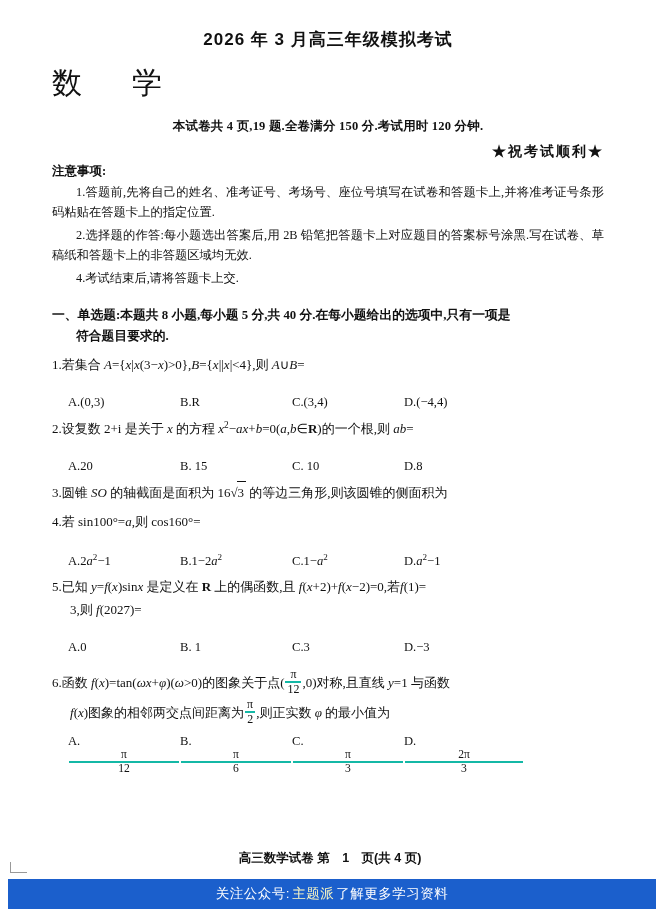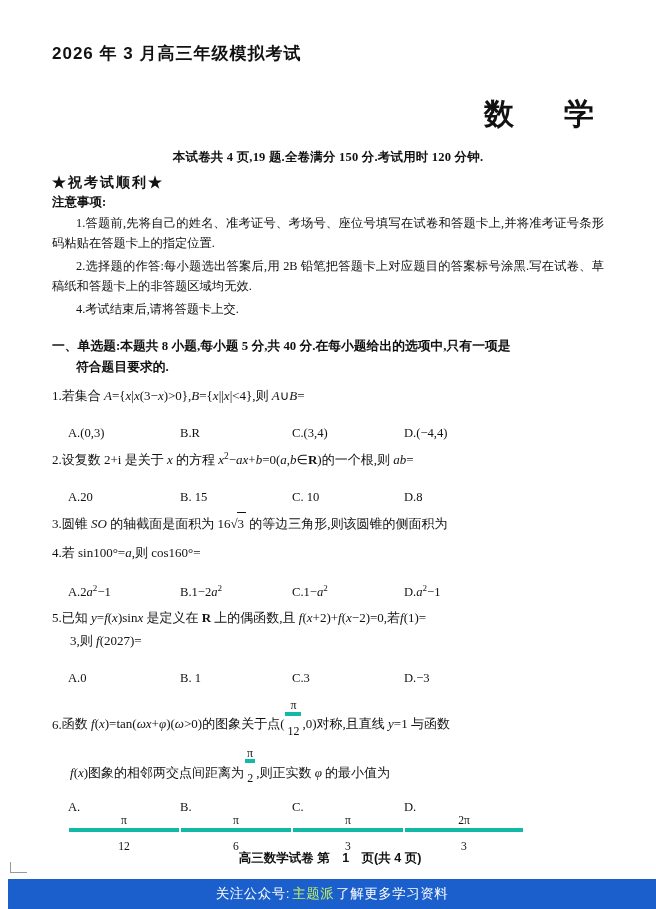--- a/index.html
+++ b/index.html
@@ -11,43 +11,43 @@
     position:relative;
     overflow:hidden;
   }
   .page{
     position:relative;
     width:656px;height:909px;
     box-sizing:border-box;
     padding:28px 52px 0 52px;
   }
   .title{
+    text-align:center;
     font-family:"Liberation Sans", sans-serif;
     font-weight:bold;
     font-size:17px;
     letter-spacing:1px;
-    margin-top:14px;
   }
   .subject{
-    text-align:right;
+    text-align:left;
     font-family:"Liberation Sans", sans-serif;
-    font-weight:bold;
+    font-weight:normal;
     font-size:30px;
     letter-spacing:10px;
-    margin-top:29px;
+    margin-top:12px;
   }
   .examline{
     text-align:center;
     font-size:12.5px;
     font-weight:bold;
     margin-top:14px;
     letter-spacing:.2px;
   }
   .wish{
-    text-align:left;
+    text-align:right;
     font-size:14px;
     font-weight:bold;
     margin-top:8px;
     letter-spacing:2px;
   }
   .notice-h{
     font-size:12.5px;
     font-weight:bold;
     margin-top:2px;
   }
@@ -89,21 +89,21 @@
   i.v{font-style:italic;font-family:"Liberation Serif",serif;}
   .frac{
     display:inline-block;
     vertical-align:-0.52em;
     text-align:center;
     font-size:.92em;
     line-height:1.08;
     margin:0 1px;
   }
   .frac .num{display:block;padding:0 2px;}
-  .frac .den{display:block;border-top:4px solid #14b8a6;padding:9px 2px;}
+  .frac .den{display:block;border-top:2px solid #14b8a6;padding:0 2px;}
   .sqrt{
     display:inline-block;
     border-top:1px solid #111;
     padding:0 2px 0 1px;
     margin-left:-1px;
   }
   .footer{
     position:absolute;
     left:4px;right:0;
     bottom:42px;
@@ -118,21 +118,21 @@
     height:30px;
     background:#1b5fcc;
     color:#ffffff;
     font-family:"Liberation Sans",sans-serif;
     font-size:13.5px;
     display:flex;
     align-items:center;
     justify-content:center;
     letter-spacing:.5px;
   }
-  .adbar .yellow{color:#bef264;margin:0 2px;}
+  .adbar .yellow{color:#fef9c3;margin:0 2px;}
   .corner{
     position:absolute;
     left:10px;bottom:36px;
     width:16px;height:10px;
     border-left:1px solid #999;
     border-bottom:1px solid #999;
   }
   sup{font-size:.72em;vertical-align:super;}
 </style>
 </head>

